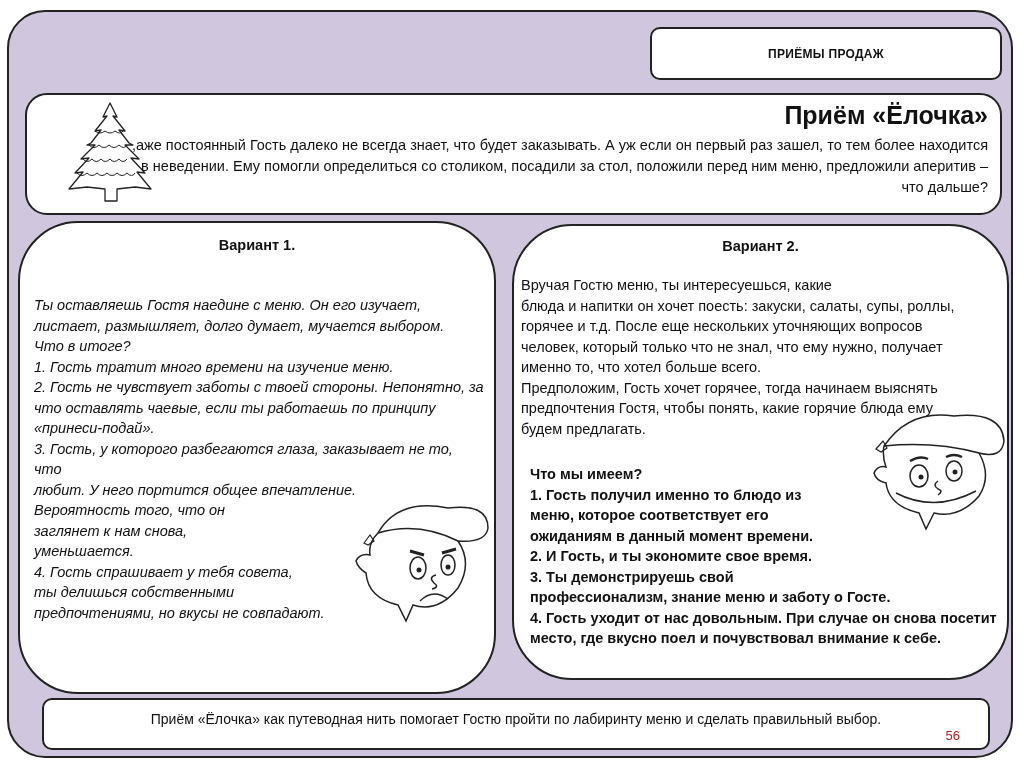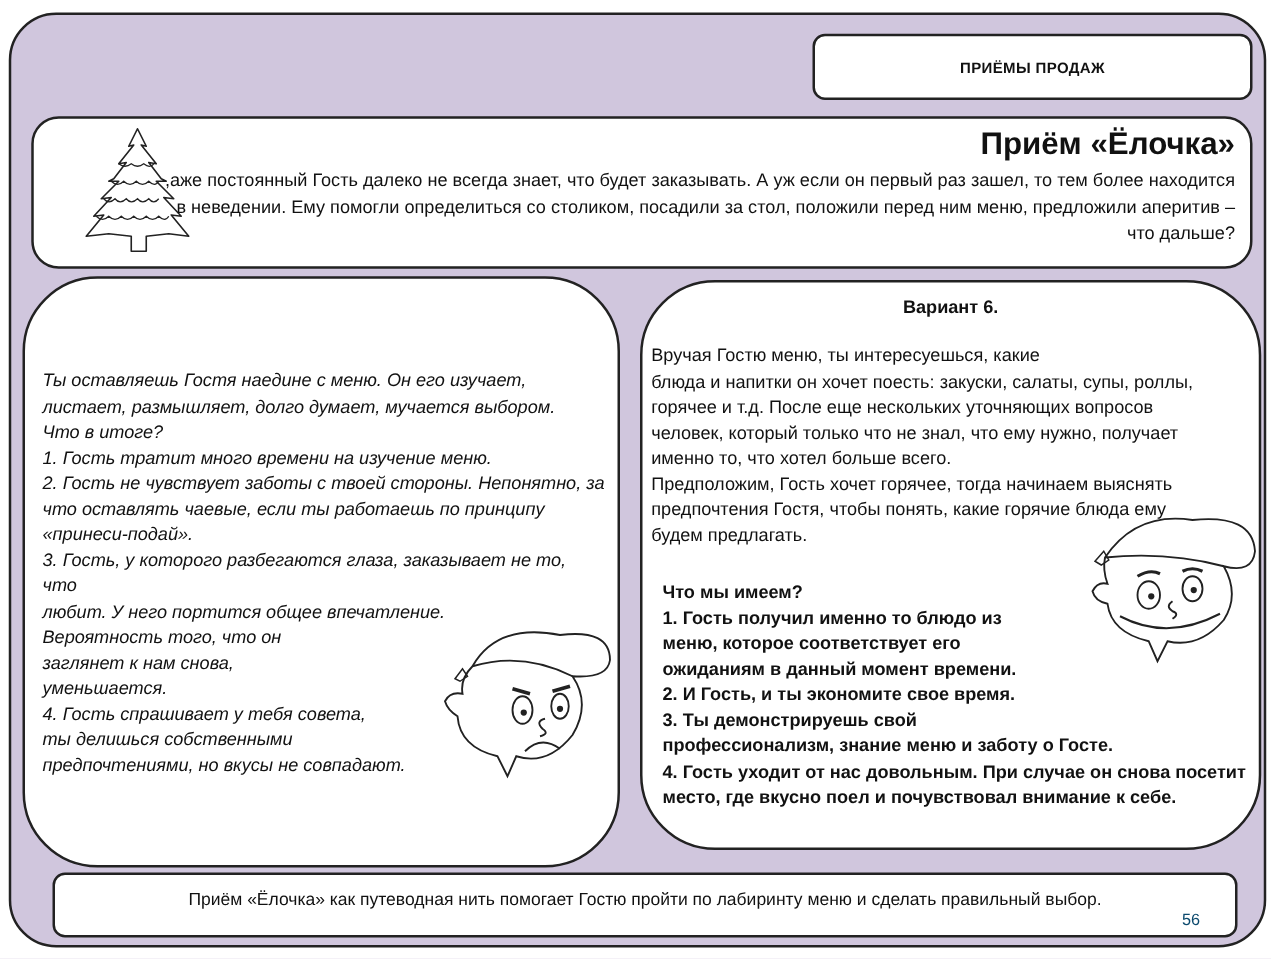--- a/index.html
+++ b/index.html
@@ -28,41 +28,42 @@
   .var-body { font-size: 14.5px; line-height: 20.5px; white-space: pre-line; margin-top: 16px; }
   .var1 .var-title { position:absolute; top: 14px; left: 0; right: 0; }
   .var1 .var-body { position:absolute; top: 56px; left: 14px; right: 10px; font-style: italic; }
   .var2 .var-title { position:absolute; top: 12px; left: 0; right: 0; }
   .var2 .var-body { position:absolute; top: 33px; left: 7px; right: 10px; }
   .var2 .var-body2 { position:absolute; top: 238px; left: 16px; right: 10px; font-size:14.5px; line-height:20.5px; white-space: pre-line; font-weight: bold; }
   .face1 { position:absolute; left: 318px; top: 270px; width: 160px; height: 130px; }
   .face2 { position:absolute; left: 340px; top: 175px; width: 160px; height: 130px; }
   .footer-box { left: 42px; top: 698px; width: 948px; height: 52px; border-radius: 10px; }
   .footer-text { position:absolute; left:0; right:0; top: 11px; text-align:center; font-size: 14px; }
-  .page-num { position:absolute; right: 28px; top: 28px; font-size: 13px; color: #0c4a6e; }
+  .page-num { position:absolute; right: 28px; top: 28px; font-size: 13px; color: #b91c1c; }
 </style>
 </head>
 <body>
 
 <div class="frame"></div>
 
 <div class="box title-box">
   <span>ПРИЁМЫ ПРОДАЖ</span>
 </div>
 
 <div class="box intro-box">
   <svg class="tree" viewBox="0 0 90 106">
     <path d="M45 2 L38 16 L42 15 L30 30 L36 29 L26 42 L22 44 L30 44 L16 58 L24 57 L10 72 L18 71 L4 88 L22 86 L40 88 L40 100 L52 100 L52 88 L70 86 L86 88 L72 71 L80 72 L66 57 L74 58 L60 44 L68 44 L64 42 L54 29 L60 30 L48 15 L52 16 Z" fill="none" stroke="#222" stroke-width="1.3" stroke-linejoin="round"></path>
     <path d="M30 30 q5 4 10 0 q5 4 10 0 q5 4 8 0 M24 44 q5 5 10 0 q5 5 10 0 q5 5 10 0 q5 5 8 0 M18 58 q4 5 9 0 q4 5 9 0 q4 5 9 0 q4 5 9 0 q4 5 8 0 M12 72 q5 5 10 0 q5 5 10 0 q5 5 10 0 q5 5 10 0 q5 5 10 0 q5 5 8 0" fill="none" stroke="#222" stroke-width="1"></path>
   </svg>
   <div class="intro-heading">Приём «Ёлочка»</div>
   <div class="intro-text">,аже постоянный Гость далеко не всегда знает, что будет заказывать. А уж если он первый раз зашел, то тем более находится в неведении. Ему помогли определиться со столиком, посадили за стол, положили перед ним меню, предложили аперитив – что дальше?</div>
 </div>
 
 <div class="box var1">
+  <div class="var-title">Вариант 1.</div>
   <div class="var-body">Ты оставляешь Гостя наедине с меню. Он его изучает,
 листает, размышляет, долго думает, мучается выбором.
 Что в итоге?
 1. Гость тратит много времени на изучение меню.
 2. Гость не чувствует заботы с твоей стороны. Непонятно, за
 что оставлять чаевые, если ты  работаешь по принципу
 «принеси-подай».
 3. Гость, у которого разбегаются глаза, заказывает не то, что
 любит. У него портится общее впечатление.
 Вероятность того, что он
@@ -79,21 +80,21 @@
     <circle cx="81" cy="77" r="2.5" fill="#222"></circle>
       <circle cx="110" cy="74" r="2.5" fill="#222"></circle>
     <path d="M72 58 L86 62 M104 60 L118 56" stroke="#222" stroke-width="3"></path>
     <path d="M98 82 Q90 84 96 90 Q102 94 94 96" fill="none" stroke="#222" stroke-width="1.5"></path>
     <path d="M82 108 Q95 95 110 106" fill="none" stroke="#222" stroke-width="1.5"></path>
     <path d="M26 50 l6 -8 l4 6 l-6 4 Z" fill="none" stroke="#222" stroke-width="1.2"></path>
   </svg>
 </div>
 
 <div class="box var2">
-  <div class="var-title">Вариант 6.</div>
+  <div class="var-title">Вариант 2.</div>
   <div class="var-body">  Вручая Гостю меню, ты интересуешься, какие
 блюда и напитки он хочет поесть: закуски, салаты, супы, роллы,
 горячее и т.д. После еще нескольких уточняющих вопросов
 человек, который только что не знал, что ему нужно, получает
 именно то, что хотел больше всего.
 Предположим, Гость хочет горячее, тогда начинаем выяснять
 предпочтения Гостя, чтобы понять, какие горячие блюда ему
 будем предлагать.</div>
   <div class="var-body2">Что мы имеем?
 1. Гость получил именно то блюдо из

